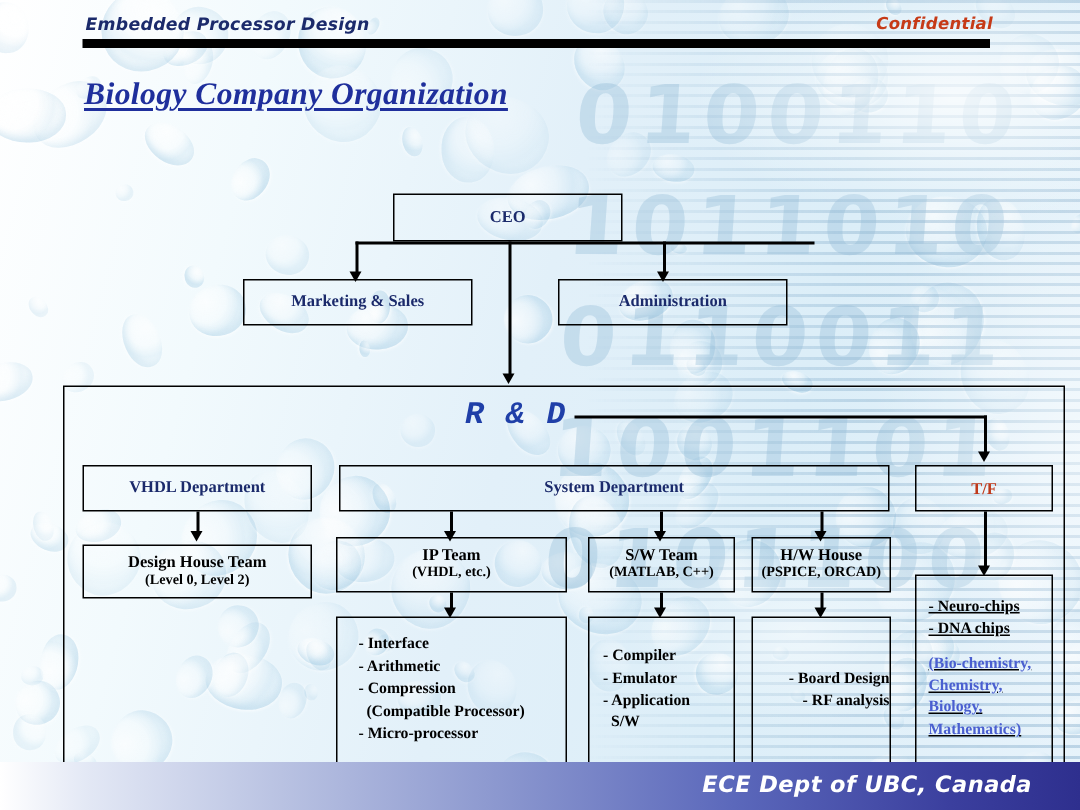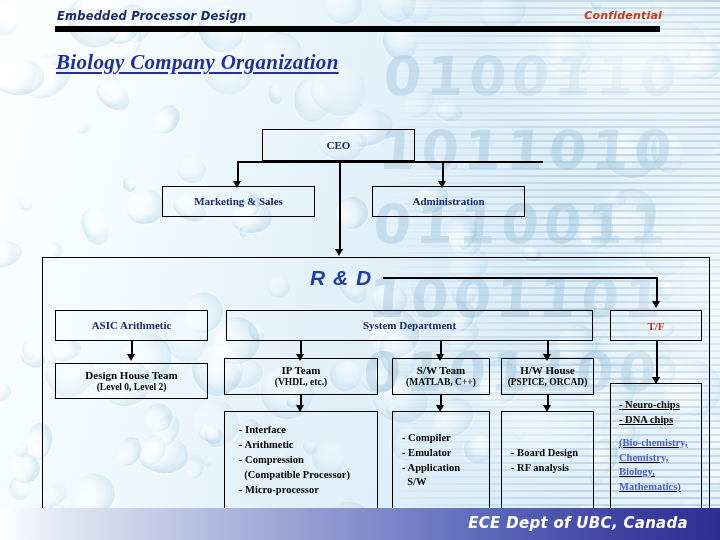--- a/index.html
+++ b/index.html
@@ -92,21 +92,21 @@
     position:absolute;border:1.6px solid #000;box-sizing:border-box;
     display:flex;flex-direction:column;justify-content:center;
     padding-left:14px;
   }
   .listbox div{font-weight:bold;font-size:10.5px;color:#000;line-height:1.42;white-space:pre;}
   .listbox div.blue{color:#4a5fd0;font-weight:bold;}
 
   #rd-outer{position:absolute;left:42px;top:229px;width:668px;height:266px;border:1.6px solid #000;box-sizing:border-box;}
   #rd-label{
     position:absolute;left:310px;top:238px;
-    font-family:Liberation Sans, sans-serif;font-weight:bold;font-style:italic;
+    font-family:Liberation Mono, monospace;font-weight:bold;font-style:italic;
     font-size:21px;color:#1f3fa8;letter-spacing:1px;
   }
 
   
   .ln{position:absolute;background:#000;}
   .vl{width:1.6px;}
   .hl{height:1.6px;}
   .arw{
     position:absolute;width:0;height:0;
     border-left:4.5px solid transparent;border-right:4.5px solid transparent;
@@ -305,21 +305,21 @@
   </div>
 
   <div id="rd-outer"></div>
   <div id="rd-label">R &amp; D</div>
 
   <div class="ln hl" style="left:383px;top:249px;width:275px;"></div>
   <div class="ln vl" style="left:656px;top:249px;height:26px;"></div>
   <div class="arw" style="left:652px;top:273px;"></div>
 
   <div class="box" style="left:55px;top:282px;width:153px;height:31px;">
-    <div class="t1">ASIC Arithmetic</div>
+    <div class="t1">VHDL Department</div>
   </div>
   <div class="box" style="left:226px;top:282px;width:367px;height:31px;">
     <div class="t1">System Department</div>
   </div>
   <div class="box" style="left:610px;top:282px;width:92px;height:31px;">
     <div class="tf">T/F</div>
   </div>
 
   <div class="ln vl" style="left:131px;top:313px;height:15px;"></div>
   <div class="arw" style="left:127px;top:326px;"></div>
@@ -366,21 +366,21 @@
     <div>- Micro-processor</div>
   </div>
 
   <div class="listbox" style="left:392px;top:383px;width:98px;height:99px;padding-left:9px;">
     <div>- Compiler</div>
     <div>- Emulator</div>
     <div>- Application</div>
     <div>  S/W</div>
   </div>
 
-  <div class="listbox" style="left:501px;top:383px;width:93px;height:99px;padding-left:9px;">
+  <div class="listbox" style="left:501px;top:383px;width:93px;height:99px;padding-left:9px;align-items:flex-end;">
     <div>- Board Design</div>
     <div>- RF analysis</div>
   </div>
 
   <div class="listbox" style="left:610px;top:355px;width:92px;height:127px;padding-left:8px;text-decoration:underline;">
     <div>- Neuro-chips</div>
     <div>- DNA chips</div>
     <div style="height:8px;"></div>
     <div class="blue">(Bio-chemistry,</div>
     <div class="blue">Chemistry,</div>

